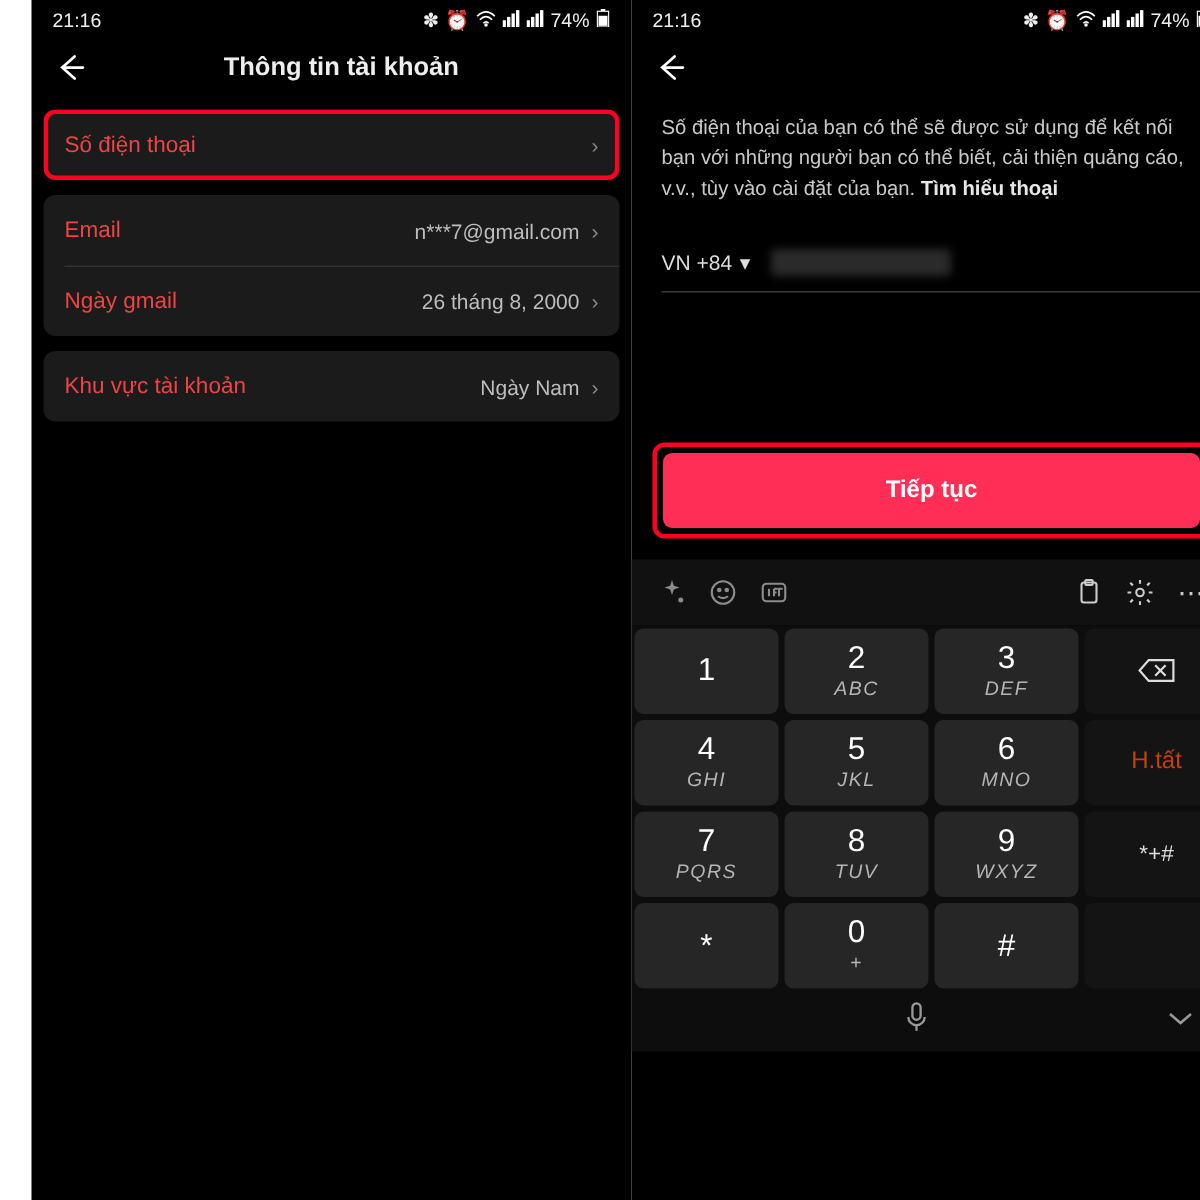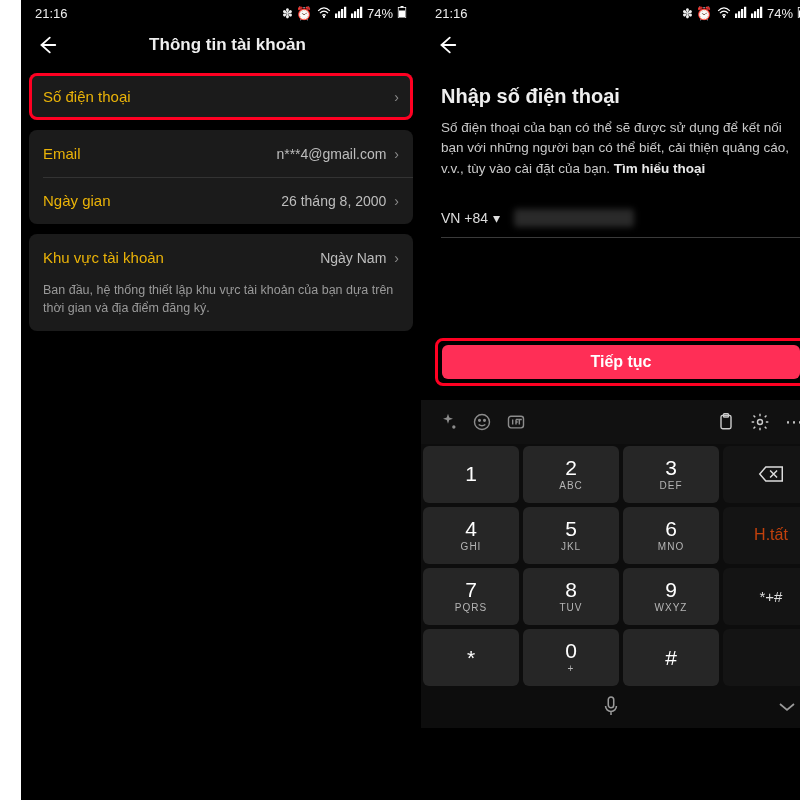--- a/index.html
+++ b/index.html
@@ -8,46 +8,46 @@
   .phone { width:400px; height:800px; background:#000; color:#eee; position:relative; overflow:hidden; }
   .statusbar { display:flex; justify-content:space-between; align-items:center; padding:6px 14px 2px 14px; font-size:13px; font-weight:500; }
   .status-icons { display:flex; align-items:center; gap:4px; }
   .status-icons svg, .status-icons span.ic { height:12px; }
   .header { display:flex; align-items:center; padding:8px 12px 14px 12px; position:relative; }
   .back { width:28px; height:28px; display:flex; align-items:center; justify-content:center; }
   .header-title { position:absolute; left:13px; right:0; text-align:center; font-size:17px; font-weight:600; }
   .panel { margin:0 8px 10px 8px; background:#1b1b1b; border-radius:8px; overflow:hidden; }
   .row { display:flex; align-items:center; justify-content:space-between; padding:15px 14px; font-size:15px; position:relative; }
   .row + .row::before { content:""; position:absolute; top:0; left:14px; right:0; height:1px; background:#333; }
-  .row .label { color:#eab308; }
+  .row .label { color:#ef4444; }
   .row .value { color:#bdbdbd; font-size:14px; display:flex; align-items:center; gap:8px; }
   .chev { color:#8a8a8a; }
   .note { color:#9a9a9a; font-size:12.5px; line-height:1.45; padding:0 14px 14px 14px; }
   .highlight { box-shadow: inset 0 0 0 3px #ff0022; border-radius:8px; }
 
   
   .r-content { padding:12px 20px 0 20px; }
   .r-title { font-size:20px; font-weight:700; margin:10px 0 10px 0; }
   .r-desc { font-size:13.5px; color:#c9c9c9; line-height:1.5; }
   .r-desc .bold { font-weight:700; color:#e8e8e8; }
   .phone-input { display:flex; align-items:center; gap:14px; margin-top:30px; border-bottom:1px solid #3a3a3a; padding-bottom:10px; }
   .cc { font-size:14px; color:#ddd; display:flex; align-items:flex-start; gap:5px; }
   .blur { width:120px; height:18px; background:#2a2a2a; border-radius:3px; filter:blur(3px); }
   .continue-wrap { margin:100px 14px 0 14px; border:3px solid #ff0022; border-radius:8px; padding:4px; }
-  .continue-btn { background:#ff2e56; height:34px; border-radius:6px; display:flex; align-items:center; justify-content:center; font-size:16px; font-weight:600; color:#fff; }
+  .continue-btn { background:#ff2e56; height:50px; border-radius:6px; display:flex; align-items:center; justify-content:center; font-size:16px; font-weight:600; color:#fff; }
 
   .kb-toolbar { margin-top:14px; height:44px; background:#111; display:flex; align-items:center; justify-content:space-around; padding:0 10px; }
   .kb-toolbar .tb { width:34px; height:34px; display:flex; align-items:center; justify-content:center; color:#8c8c8c; }
   .kb-sep { flex:1; }
 
   .keypad { background:#0d0d0d; }
   .kp-row { display:flex; }
   .key { flex:1; height:57px; background:#262626; margin:2px; border-radius:6px; display:flex; flex-direction:column; align-items:center; justify-content:center; color:#fff; }
   .key .num { font-size:21px; font-weight:500; line-height:1; }
-  .key .sub { font-size:10px; color:#b5b5b5; letter-spacing:1px; margin-top:2px; }
+  .key .sub { font-size:13px; color:#b5b5b5; letter-spacing:1px; margin-top:2px;font-style:italic; }
   .key.func { background:#141414; }
   .key.blue { color:#c2410c; }
   .kp-bottom { display:flex; align-items:center; justify-content:space-between; height:40px; padding:0 24px; }
   .kp-bottom .ic { color:#9a9a9a; }
 </style>
 </head>
 <body>
 
 <div class="stage">
 
@@ -105,42 +105,41 @@
         <span class="value">
             <span class="chev">›</span>
           </span>
       </div>
     </div>
 
     <div class="panel">
       <div class="row">
         <span class="label">Email</span>
         <span class="value">
-          <span>n***4@gmail.com</span>
+          <span>n***7@gmail.com</span>
           <span class="chev">›</span>
         </span>
       </div>
       <div class="row">
-        <span class="label">Ngày gian</span>
+        <span class="label">Ngày gmail</span>
         <span class="value">
           <span>26 tháng 8, 2000</span>
           <span class="chev">›</span>
         </span>
       </div>
     </div>
 
     <div class="panel">
       <div class="row">
         <span class="label">Khu vực tài khoản</span>
         <span class="value">
           <span>Ngày Nam</span>
           <span class="chev">›</span>
         </span>
       </div>
-      <div class="note">Ban đầu, hệ thống thiết lập khu vực tài khoản của bạn dựa trên thời gian và địa điểm đăng ký.</div>
     </div>
   </div>
 
   <div class="phone">
     <div class="statusbar">
       <span>21:16</span>
       <div class="status-icons">
         <span>✽</span>
         <span>⏰</span>
         <span>
@@ -178,21 +177,20 @@
 
     <div class="header" style="padding-bottom:4px;">
       <div class="back">
         <svg width="22" height="22" viewBox="0 0 24 24" fill="none" stroke="#fff" stroke-width="2" stroke-linecap="round">
             <path d="M15 4 L6 12 L15 20 M6 12 L21 12"></path>
           </svg>
       </div>
     </div>
 
     <div class="r-content">
-      <div class="r-title">Nhập số điện thoại</div>
       <div class="r-desc">
         <span>Số điện thoại của bạn có thể sẽ được sử dụng để kết nối bạn với những người bạn có thể biết, cải thiện quảng cáo, v.v., tùy vào cài đặt của bạn. </span><span class="bold">Tìm hiểu thoại</span>
       </div>
       <div class="phone-input">
         <div class="cc">
           <span>VN +84</span>
           <span>▾</span>
         </div>
         <div class="blur"></div>
       </div>

